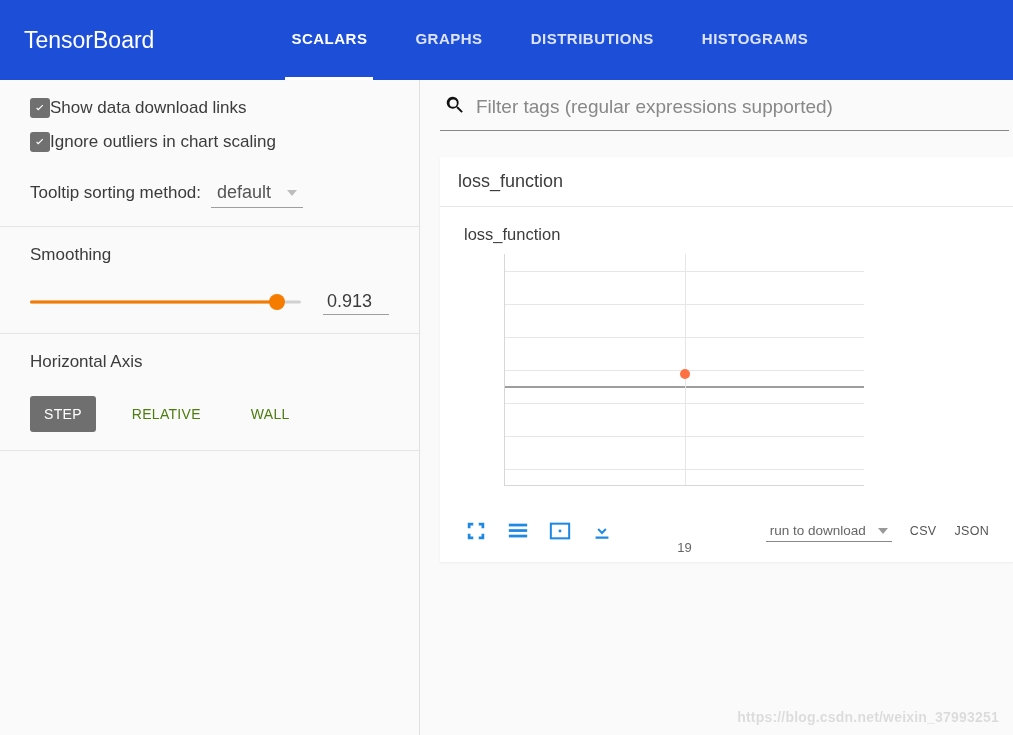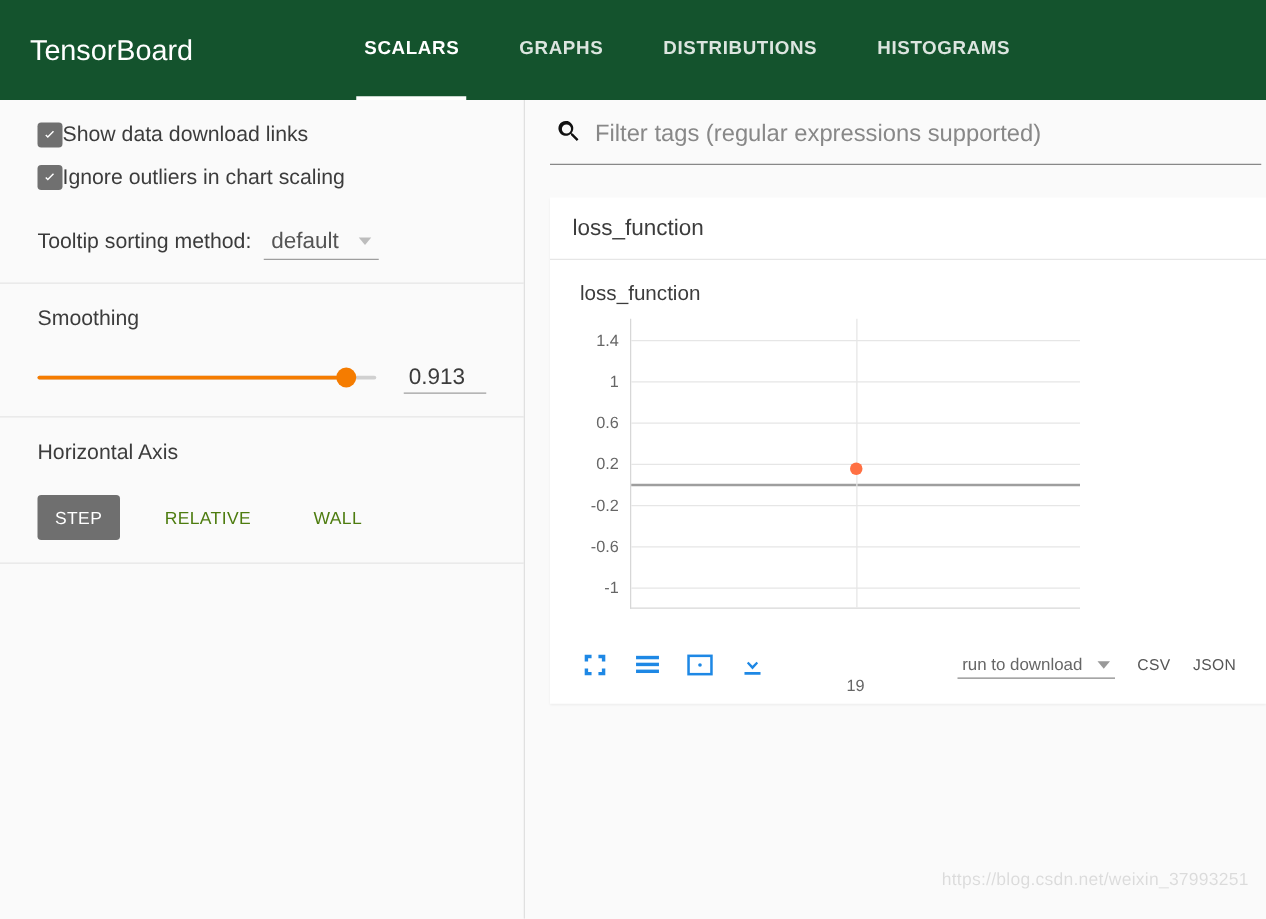--- a/index.html
+++ b/index.html
@@ -10,21 +10,21 @@
     background: #FF7F0E;
     background: #F57C00;
     height: 80px;
     display: flex;
     align-items: center;
     padding-left: 24px;
     color: #fff;
   }
   .header { background:#F57C00; }
   .header { background:#f57c00; }
-  .header { background:#14532d; }
+  .header { background:#1d4ed8; }
   .brand { font-size: 23px; font-weight: 500; margin-right: 86px; }
   .tabs { display: flex; gap: 36px; height: 100%; align-items: stretch; }
   .tab {
     display: flex; align-items: center;
     font-size: 15px; font-weight: 600; letter-spacing: .5px;
     color: rgba(255,255,255,.85);
     border-bottom: 3px solid transparent;
     padding: 0 6px;
     cursor: pointer;
   }
@@ -132,23 +132,24 @@
   .spacer { flex:1; }
   .dl-select {
     border-bottom:1px solid #888; font-size:13.5px; color:#666;
     padding:3px 26px 3px 4px; position:relative; cursor:pointer;
   }
   .dl-select .caret { position:absolute; right:4px; top:50%; transform:translateY(-50%);
     border-left:5px solid transparent; border-right:5px solid transparent; border-top:6px solid #999; }
   .fmt { font-size:12.5px; color:#555; letter-spacing:.3px; cursor:pointer; }
 
   .watermark {
-    position:fixed; right:14px; bottom:24px;
+    position:fixed; right:14px; bottom:10px;
     font-size:14px; color:rgba(0,0,0,.12); letter-spacing:.2px;
     pointer-events:none;
+    font-weight:bold;
   }
 </style>
 </head>
 <body>
 
 <div class="header">
   <div class="brand">TensorBoard</div>
   <div class="tabs">
     <div class="tab active">SCALARS</div>
     <div class="tab">GRAPHS</div>
@@ -219,29 +220,20 @@
       </span>
       <input placeholder="Filter tags (regular expressions supported)" style="">
     </div>
 
     <div class="card">
       <div class="card-head">loss_function</div>
       <div class="card-body">
         <div class="chart-title">loss_function</div>
 
         <div class="chart" id="chart">
-          <div class="ylabels" id="ylabels">
-              <span style="top: 16.5px;">1.4</span>
-              <span style="top: 49.5px;">1</span>
-              <span style="top: 82.5px;">0.6</span>
-              <span style="top: 115.5px;">0.2</span>
-              <span style="top: 148.5px;">-0.2</span>
-              <span style="top: 181.5px;">-0.6</span>
-              <span style="top: 214.5px;">-1</span>
-            </div>
           <div class="xlabels" id="xlabels">
               <span style="left: 179.5px;">19</span>
             </div>
         <div class="grid-h" style="top: 16.5px;"></div>
             <div class="grid-h" style="top: 49.5px;"></div>
             <div class="grid-h" style="top: 82.5px;"></div>
             <div class="grid-h" style="top: 115.5px;"></div>
             <div class="grid-h" style="top: 148.5px;"></div>
             <div class="grid-h" style="top: 181.5px;"></div>
             <div class="grid-h" style="top: 214.5px;"></div>

